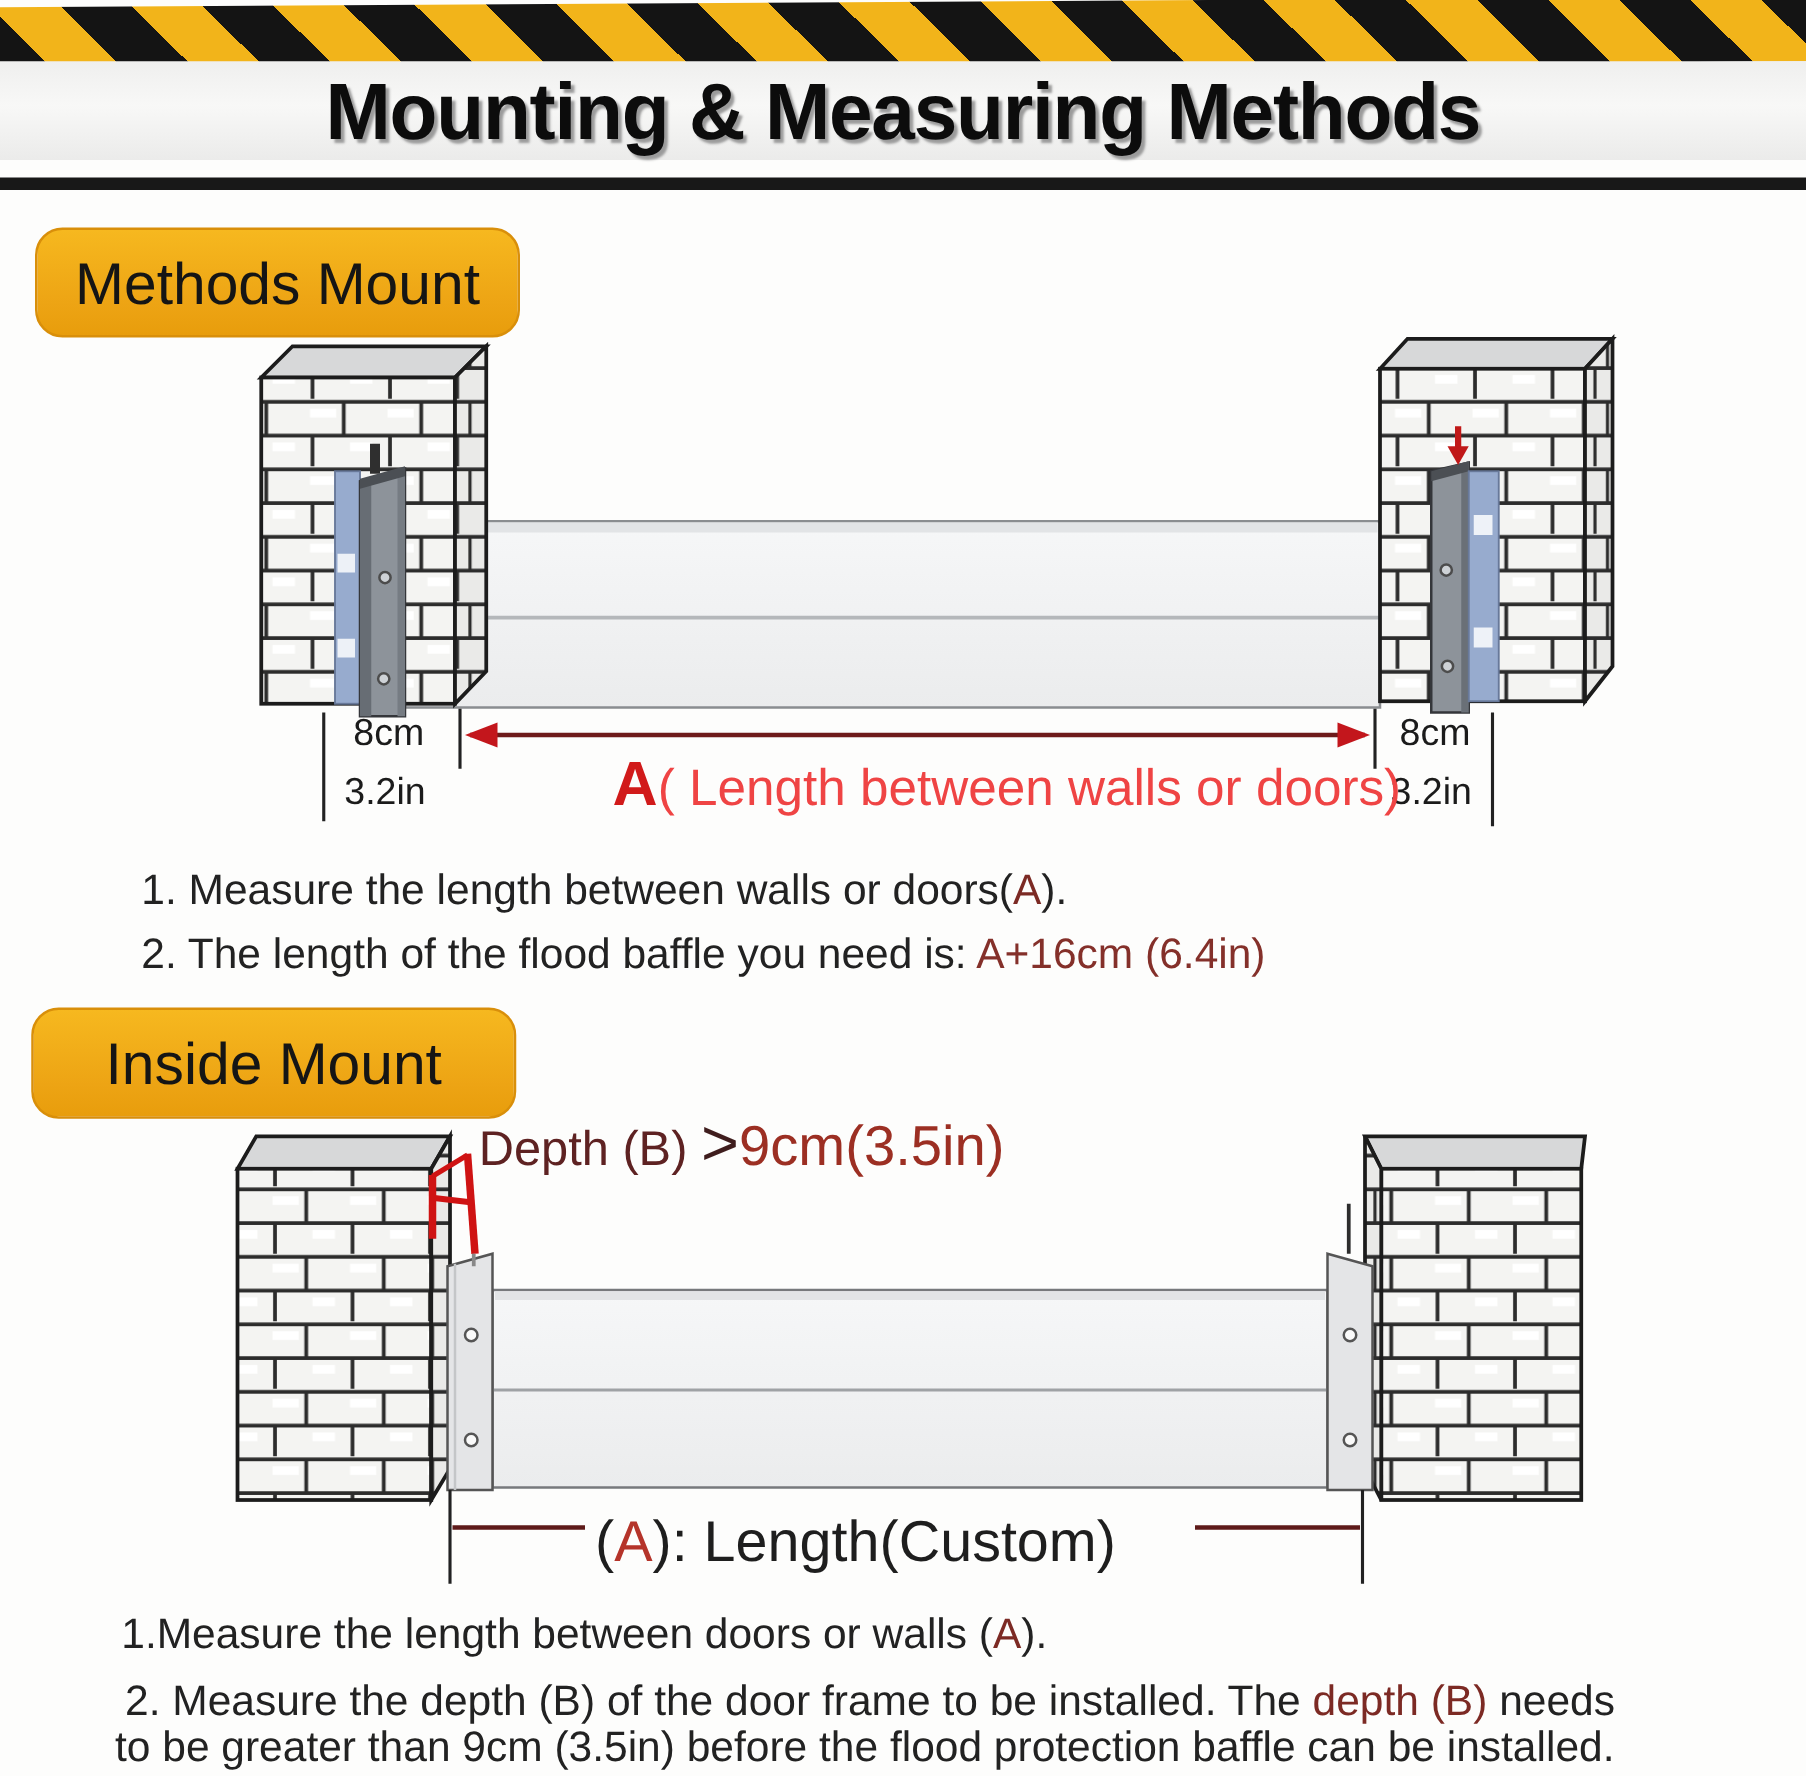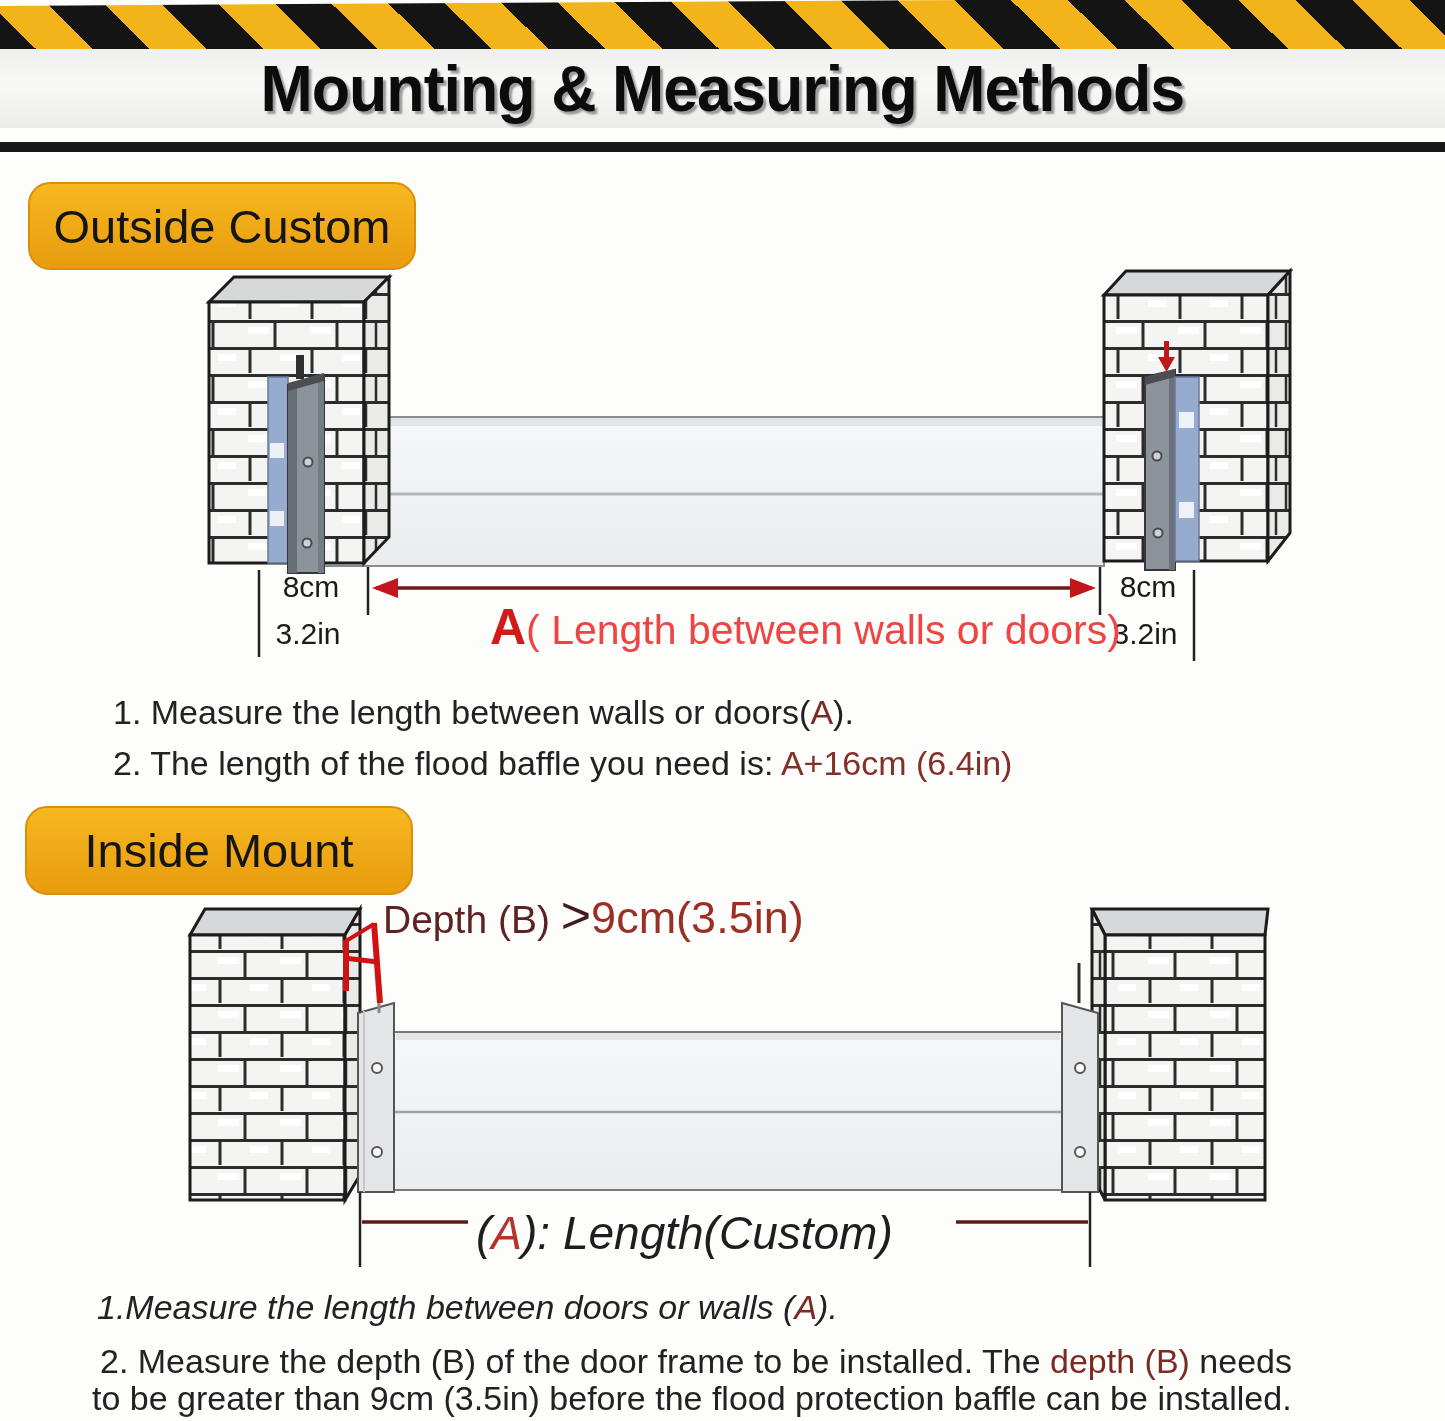--- a/index.html
+++ b/index.html
@@ -65,21 +65,21 @@
 </head>
 <body>
 
 <div class="hazard"></div>
 <div class="title-band">
   <div class="main-title">Mounting &amp; Measuring Methods</div>
 </div>
 <div class="title-divider"></div>
 
 <div id="outside-label" class="section-label">
-  <span>Outside Custom</span>
+  <span>Methods Mount</span>
 </div>
 
 <svg class="abs" style="left:180px;top:265px;" width="1140" height="400" viewBox="0 0 1140 400">
   <defs>
     <pattern id="brickA" width="62" height="54" patternUnits="userSpaceOnUse">
       <rect width="62" height="54" fill="#f4f4f2"></rect>
       <rect x="6" y="8" width="21" height="7" fill="#ffffff"></rect>
       <rect x="38" y="35" width="18" height="7" fill="#ffffff"></rect>
       <path d="M0 2.5 H62 M0 29.5 H62" stroke="#2c2c2c" stroke-width="3" fill="none"></path>
       <path d="M33 2.5 V29.5 M8 29.5 V54" stroke="#2c2c2c" stroke-width="3" fill="none"></path>
@@ -239,25 +239,25 @@
     <line x1="940" y1="297" x2="940" y2="372" stroke="#222" stroke-width="2.5"></line>
     <line x1="212" y1="327" x2="318" y2="327" stroke="#5e1a1a" stroke-width="3.5"></line>
     <line x1="806" y1="327" x2="938" y2="327" stroke="#5e1a1a" stroke-width="3.5"></line>
   </g>
 </svg>
 
 <div class="depth-label" style="left:383px;top:885px;">
   <span class="d1">Depth (B) </span><span class="gt">&gt;</span><span class="d2">9cm(3.5in)</span>
 </div>
 
-<div class="length-label" style="left:476px;top:1206px;font-style:italic;">
+<div class="length-label" style="left:476px;top:1206px;">
   <span>(</span><span class="letterA">A</span><span>): Length(Custom)</span>
 </div>
 
-<div class="step" style="left:97px;top:1288px;font-style:italic;">
+<div class="step" style="left:97px;top:1288px;">
   <span>1.Measure the length between doors or walls (</span><span class="maroon">A</span><span>).</span>
 </div>
 <div class="step" style="left:100px;top:1342px;">
   <span>2. Measure the depth (B) of the door frame to be installed. The </span><span class="maroon">depth (B)</span><span> needs</span>
 </div>
 <div class="step" style="left:92px;top:1379px;">
   <span>to be greater than 9cm (3.5in) before the flood protection baffle can be installed.</span>
 </div>
 
 </body></html>

